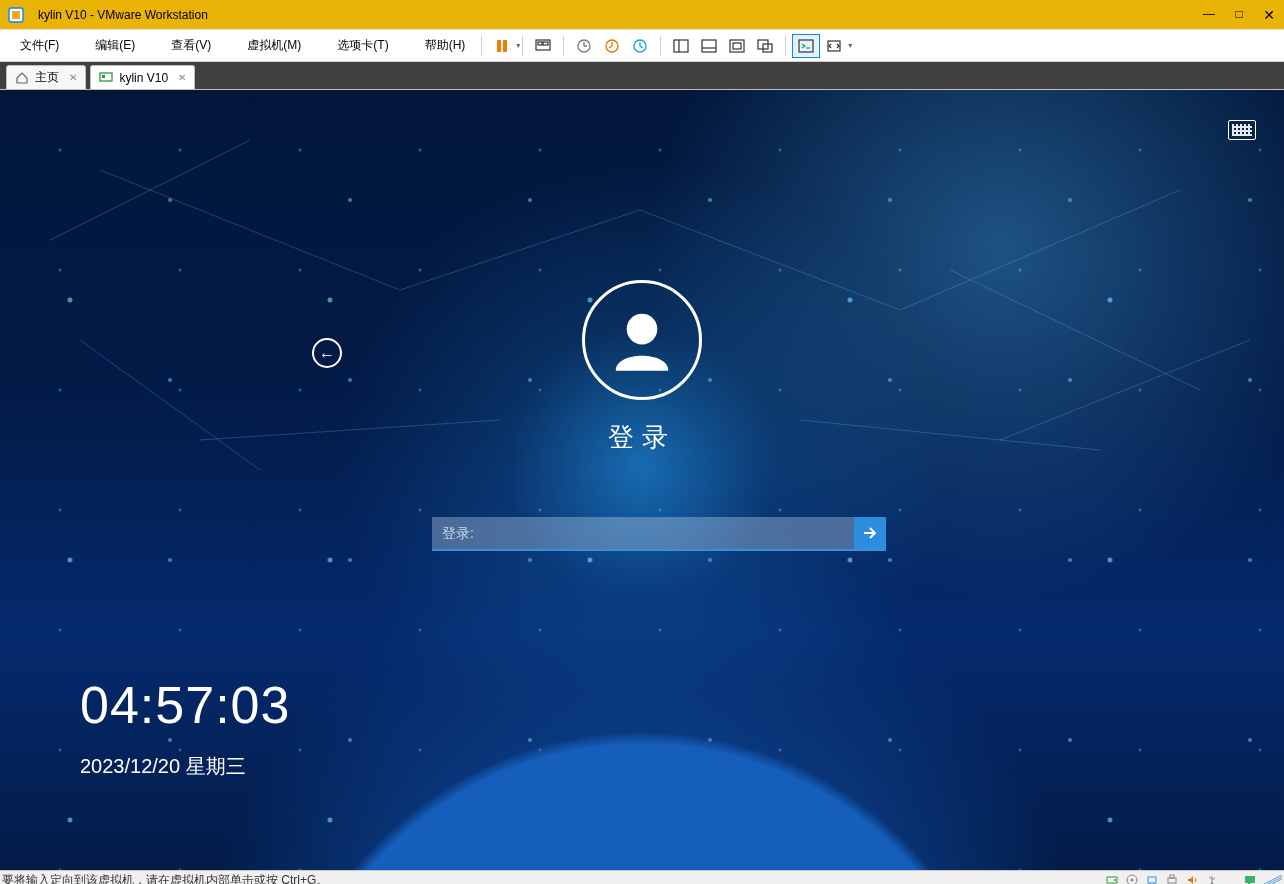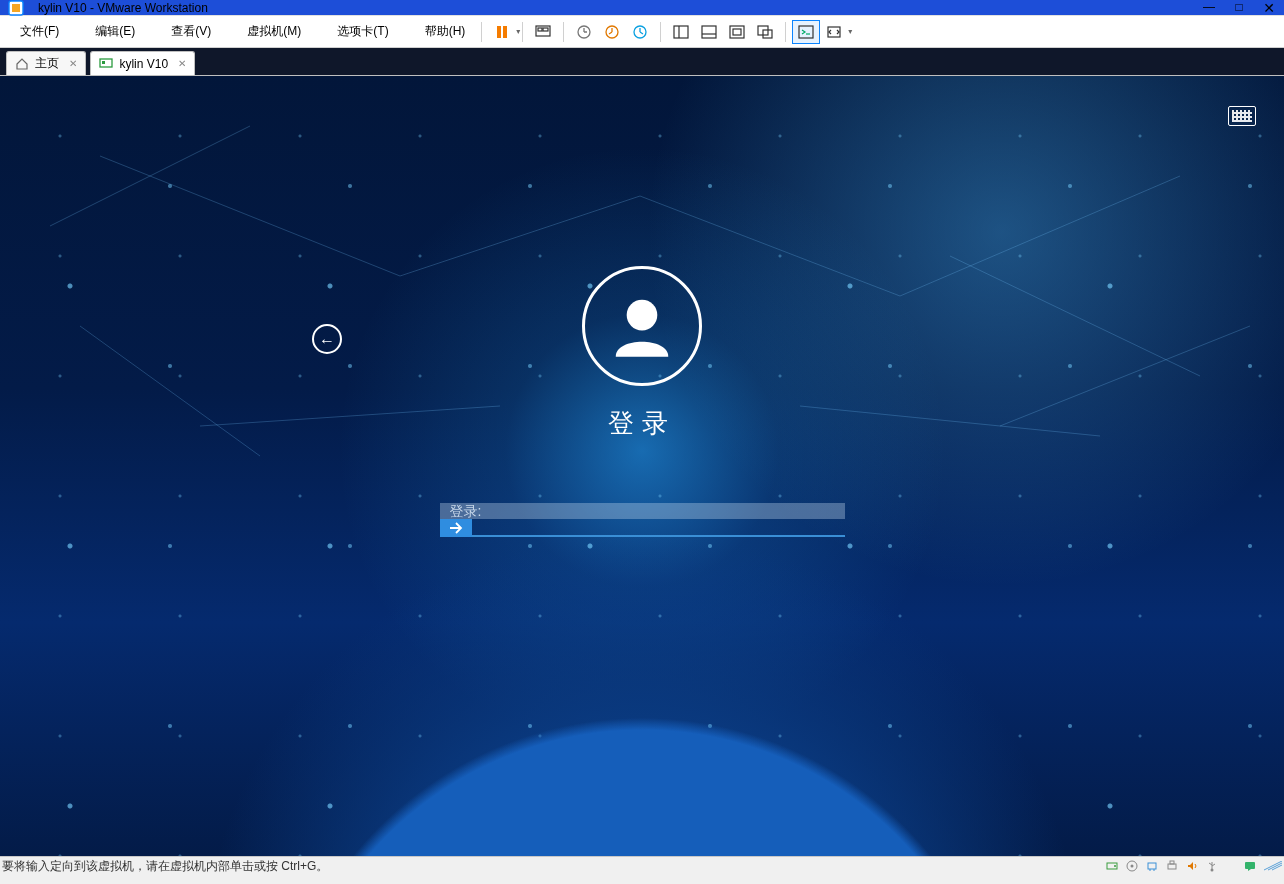--- a/index.html
+++ b/index.html
@@ -1,19 +1,19 @@
 <!DOCTYPE html>
 <html><head>
 <meta charset="utf-8">
 <style>
 * { margin:0; padding:0; box-sizing:border-box; }
 html,body { width:1284px; height:884px; font-family:"Microsoft YaHei","Segoe UI",Tahoma,Arial,sans-serif; overflow:hidden; background:#f0f0f0; }
 
 
-.titlebar { height:16px; background:#1d4ed8; display:flex; align-items:center; border-bottom:1px solid #e1e1e1; font-size:12px; color:#000; }
+.titlebar { height:30px; background:#eab308; display:flex; align-items:center; border-bottom:1px solid #e1e1e1; font-size:12px; color:#000; }
 .titlebar .app-icon { width:16px; height:16px; margin:0 8px 0 8px; display:flex; align-items:center; justify-content:center; }
 .titlebar .title { flex:1; padding-left:6px; }
 .win-btns { display:flex; }
 .win-btns span { width:30px; text-align:center; font-size:12px; cursor:pointer; }
 .win-btns .close { font-size:14px; }
 
 
 .menubar { height:32px; background:#fff; display:flex; align-items:center; font-size:12px; color:#000; border-bottom:1px solid #d0d0d0; }
 .menubar .menus { display:flex; gap:16px; padding-left:10px; }
 .menubar .menus span { padding:4px 10px; cursor:pointer; }
@@ -31,21 +31,21 @@
 .ico-clock3 circle { stroke:#e07800; fill:none; stroke-width:1.3; }
 .ico-clock3 .hand { stroke:#e07800; stroke-width:1.3; }
 .ico-clock4 circle { stroke:#0aa0e0; fill:none; stroke-width:1.3; }
 .ico-clock4 .hand { stroke:#0aa0e0; stroke-width:1.3; }
 
 .ico-box { stroke:#333; fill:none; stroke-width:1.2; }
 
 .btn.active { border:1px solid #0a84ff; background:#e6f2ff; }
 
 
-.tabbar { height:28px; background:#0f172a; display:flex; align-items:flex-end; padding-left:6px; border-bottom:1px solid #bfbfbf; }
+.tabbar { height:28px; background:#404040; display:flex; align-items:flex-end; padding-left:6px; border-bottom:1px solid #bfbfbf; }
 .tab { height:24px; padding:0 8px; background:#f7f7f7; border:1px solid #bfbfbf; border-bottom:none; border-radius:3px 3px 0 0; display:flex; align-items:center; gap:6px; font-size:12px; margin-right:4px; cursor:pointer; position:relative; }
 .tab.active { background:#fff; z-index:2; }
 .tab .close-x { color:#888; font-size:10px; margin-left:4px; }
 .tab .tico { width:14px; height:14px; display:flex; align-items:center; justify-content:center; }
 
 
 .viewport { position:relative; height:780px; background:#000; overflow:hidden; }
 
 .bg { position:absolute; inset:0; background:
   radial-gradient(circle at 50% 115%, #0a3a80 0%, #0a3a80 22%, rgba(10,58,128,0) 40%),
@@ -76,21 +76,21 @@
   repeating-linear-gradient(90deg,#fff 0 2px, transparent 2px 4px),
   repeating-linear-gradient(0deg,#fff 0 2px, transparent 2px 4px);
   opacity:.9;
 }
 
 
 .login { position:absolute; left:50%; top:190px; transform:translateX(-50%); text-align:center; color:#fff; width:420px; }
 .avatar-ring { width:120px; height:120px; border:3px solid #fff; border-radius:50%; margin:0 auto 20px; display:flex; align-items:center; justify-content:center; }
 .avatar-ring svg { width:70px; height:70px; }
 .login-label { font-size:26px; letter-spacing:8px; margin-bottom:62px; font-weight:400; }
-.login-row { display:flex; width:405px; margin:0 auto; height:34px; border-bottom:2px solid #3a8fd6;flex-direction:column; }
+.login-row { display:flex; width:454px; margin:0 auto; height:34px; border-bottom:2px solid #3a8fd6; }
 .login-row input { flex:1; background:rgba(200,220,240,0.35); border:none; outline:none; color:#fff; font-size:14px; padding:0 10px; }
 .login-row input::placeholder { color:#c8d8ea; }
 .login-row .go { width:32px; background:#2f8de0; display:flex; align-items:center; justify-content:center; cursor:pointer; }
 .back-arrow { position:absolute; left:-120px; top:58px; width:30px; height:30px; border:2px solid #fff; border-radius:50%; color:#fff; display:flex; align-items:center; justify-content:center; font-size:16px; cursor:pointer; }
 
 
 .clock { position:absolute; left:80px; bottom:90px; color:#fff; }
 .clock .time { font-size:52px; font-weight:300; letter-spacing:1px; }
 .clock .date { font-size:20px; margin-top:18px; }
 
@@ -258,20 +258,24 @@
     <div class="login-row">
       <input type="text" placeholder="登录:" style="">
       <div class="go">
         <svg width="18" height="18" viewBox="0 0 18 18">
             <path d="M3 9 L13 9 M9 4 L14 9 L9 14" stroke="#fff" stroke-width="1.8" fill="none"></path>
           </svg>
       </div>
     </div>
   </div>
 
+  <div class="clock">
+    <div class="time">04:57:03</div>
+    <div class="date">2023/12/20 星期三</div>
+  </div>
 </div>
 
 <div class="statusbar">
   <div class="msg">要将输入定向到该虚拟机，请在虚拟机内部单击或按 Ctrl+G。</div>
   <div class="icons">
     <span><svg class="status-ico" viewBox="0 0 12 12">
           <rect x="1" y="3" width="10" height="6" fill="none" stroke="#3a9b3f"></rect>
           <circle cx="9" cy="6" r="1" fill="#3a9b3f"></circle>
         </svg></span>
     <span><svg class="status-ico" viewBox="0 0 12 12">

